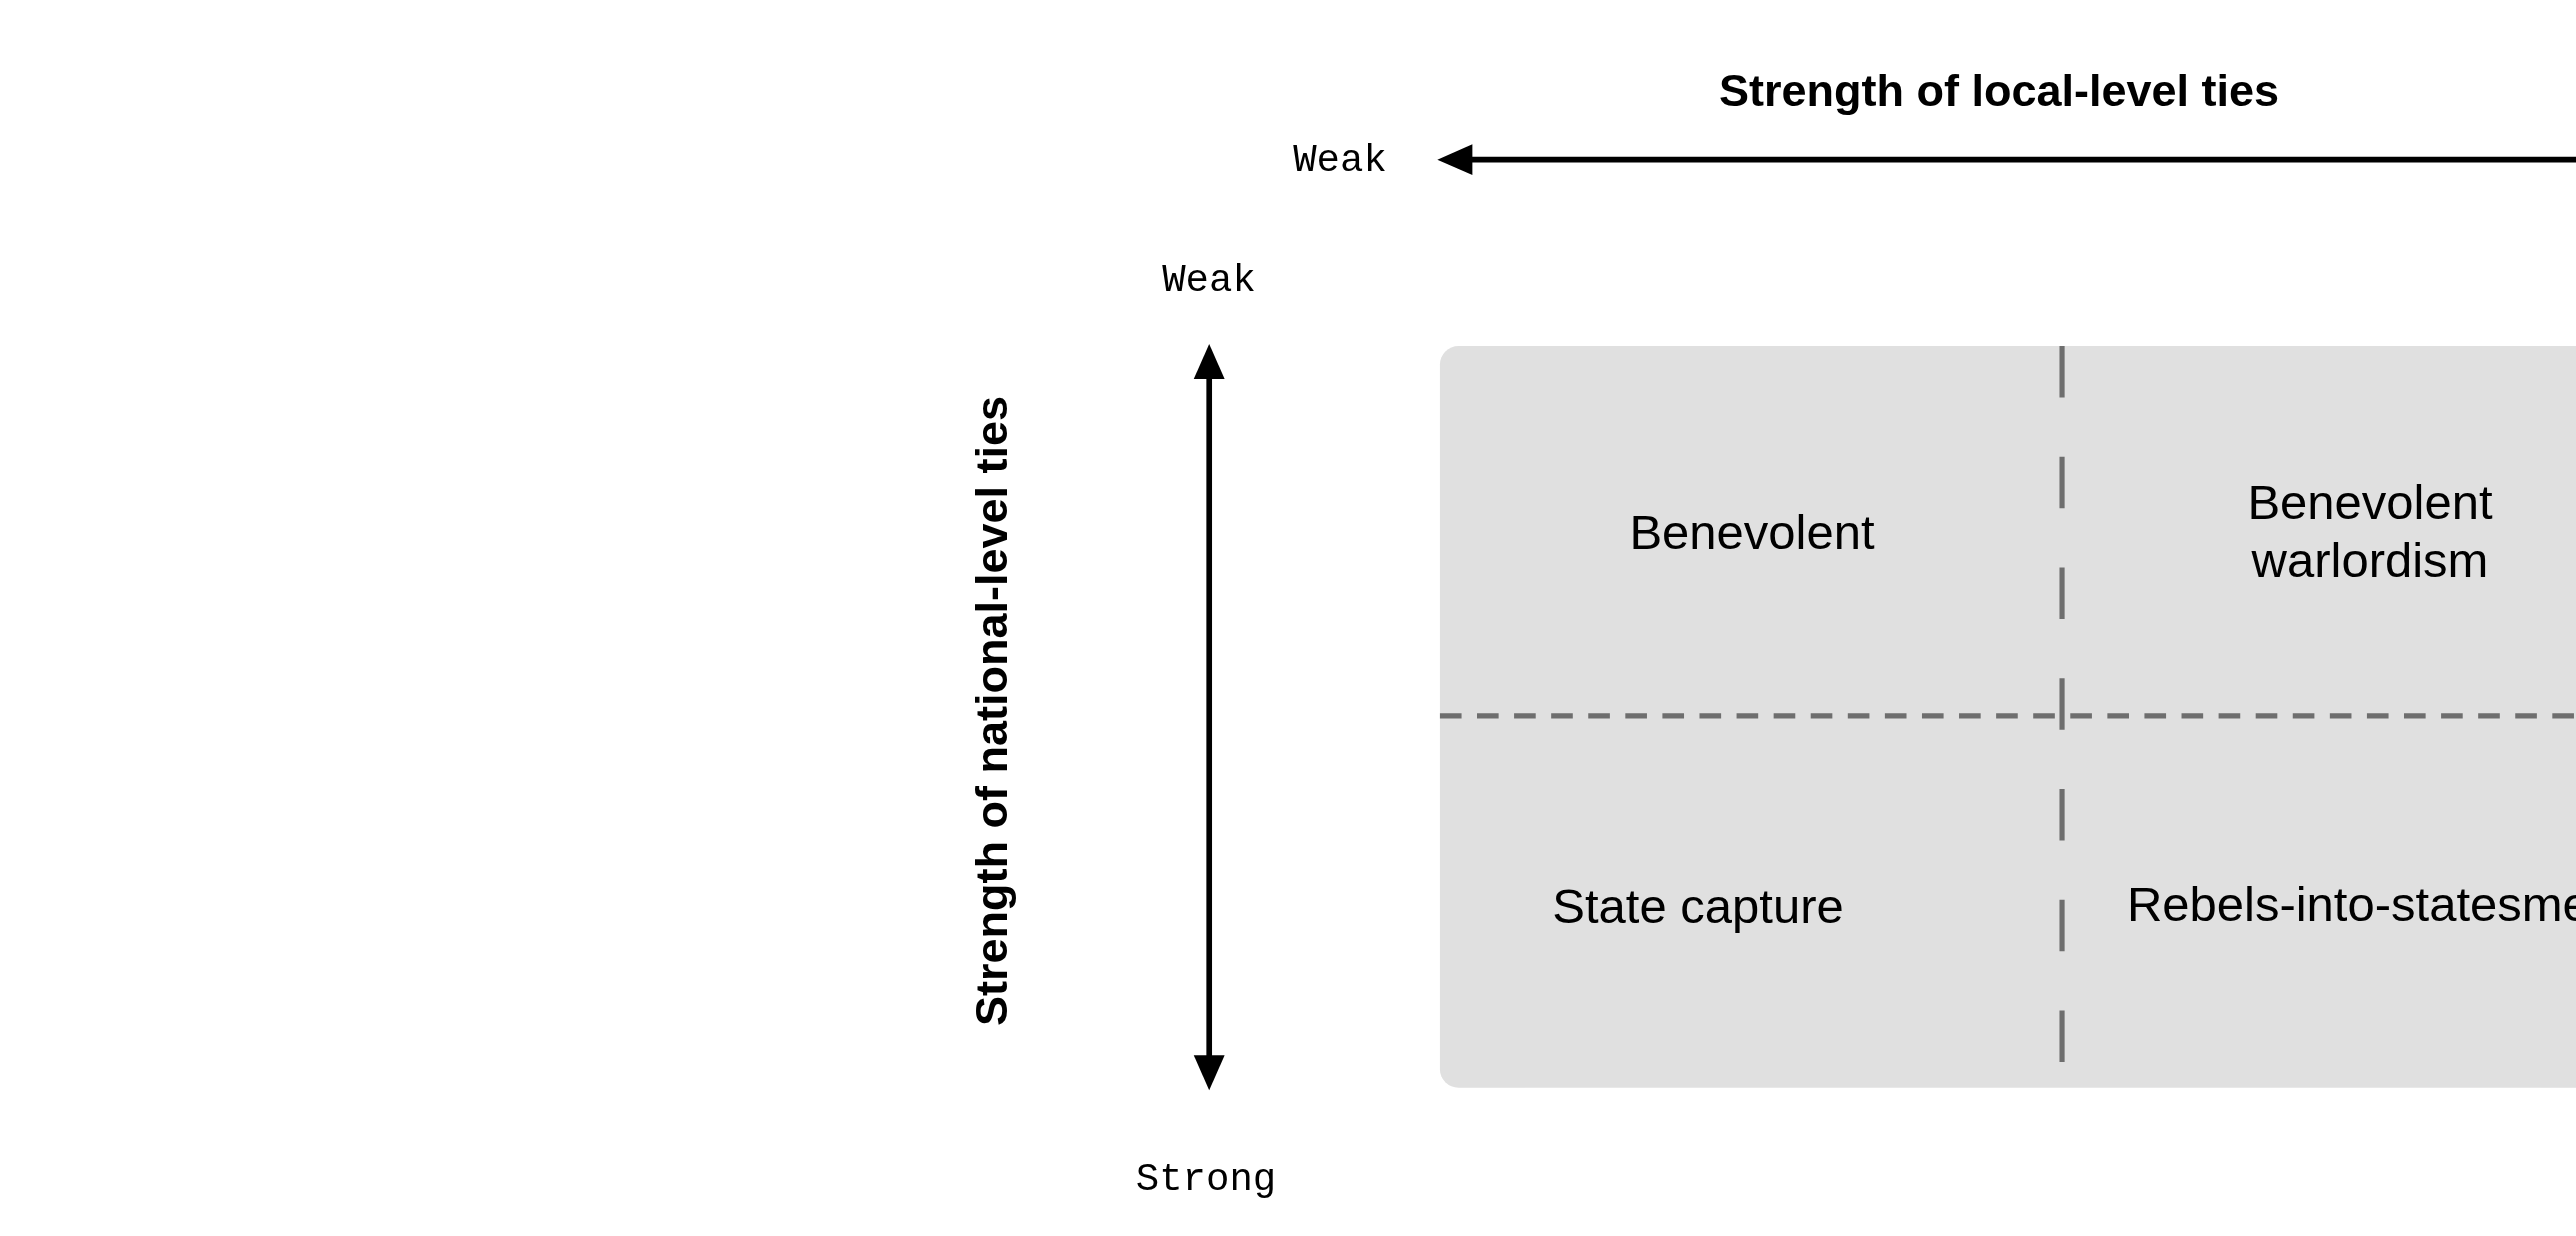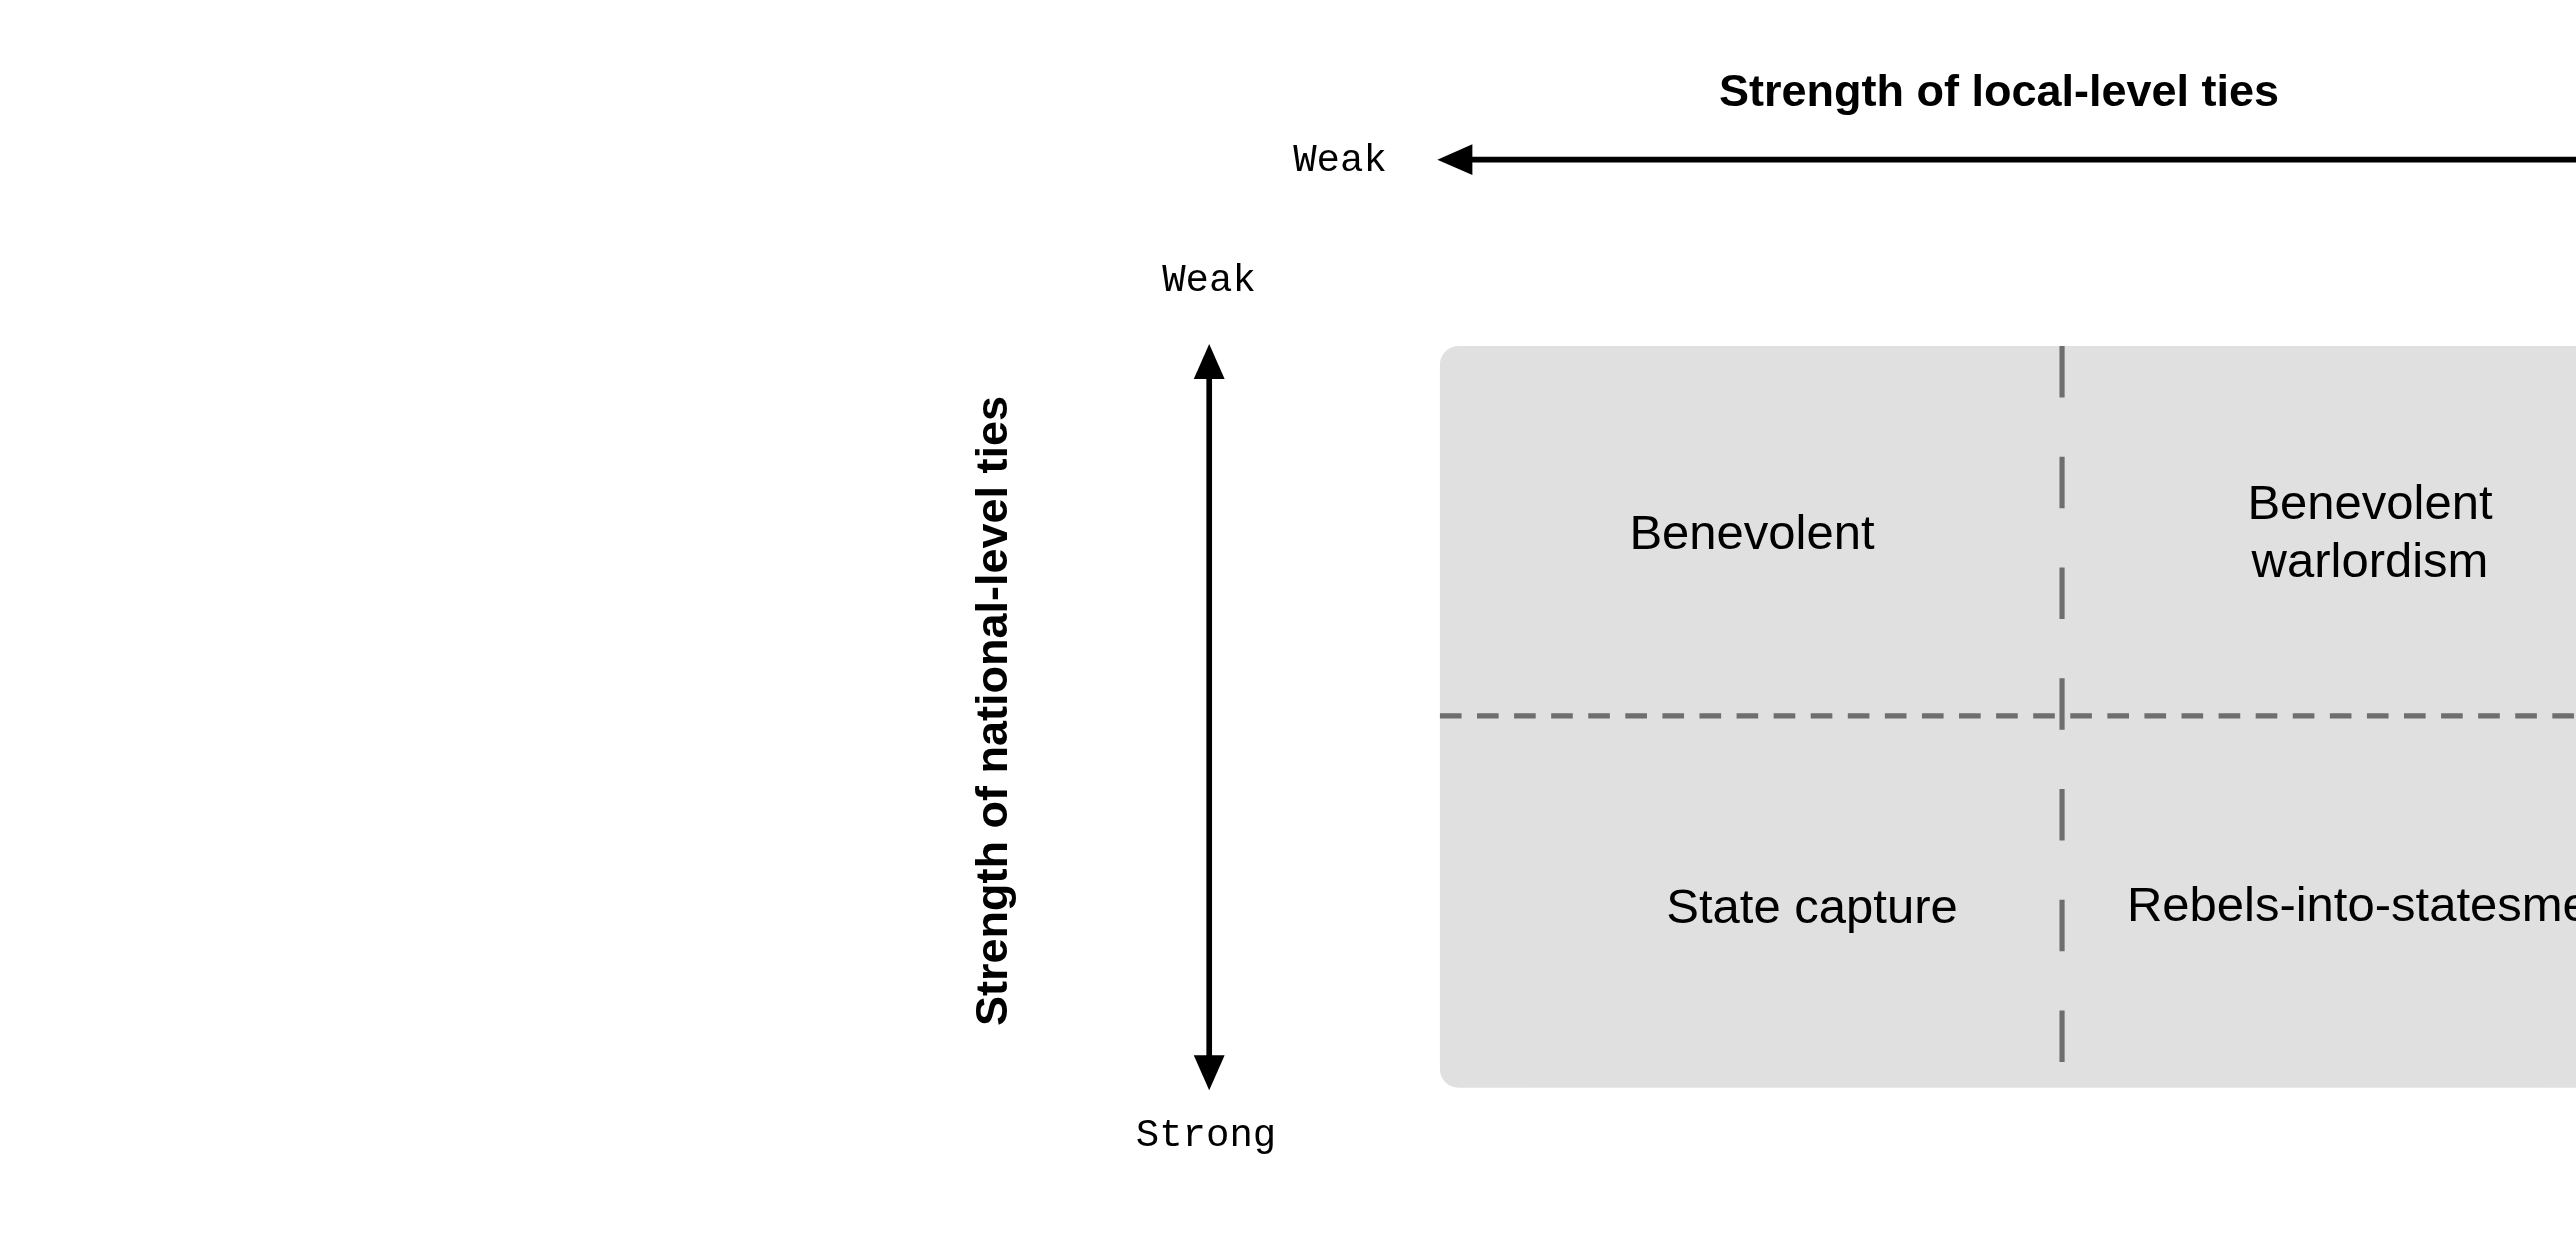--- a/index.html
+++ b/index.html
@@ -41,27 +41,27 @@
     font-size: 45px;
     font-weight: bold;
     transform: translate(-50%, -50%) rotate(-90deg);
   }
   .end-label {
     font-size: 39px;
     font-family: Liberation Mono, monospace;
   }
   .x-weak   { left: 1340px; top: 161px; }
   .y-weak   { left: 1209px; top: 281px; }
-  .y-strong { left: 1206px; top: 1136px; }
+  .y-strong { left: 1206px; top: 1180px; }
   .quad-label {
     font-size: 49px;
   }
   .q-top-left     { left: 1752px; top: 533px; }
   .q-top-right    { left: 2370px; top: 532px; white-space: normal; width: 392px; }
-  .q-bottom-left  { left: 1812px; top: 907px; text-align: right; }
+  .q-bottom-left  { left: 1698px; top: 907px; text-align: right; }
   .q-bottom-right { left: 2372px; top: 905px; }
 </style>
 </head>
 <body>
 
 <div class="stage">
 
   <svg viewBox="0 0 7200 2400">
 
     <rect x="2795" y="672" width="2405" height="1440" rx="36" ry="36" fill="#e0e0e0"></rect>

